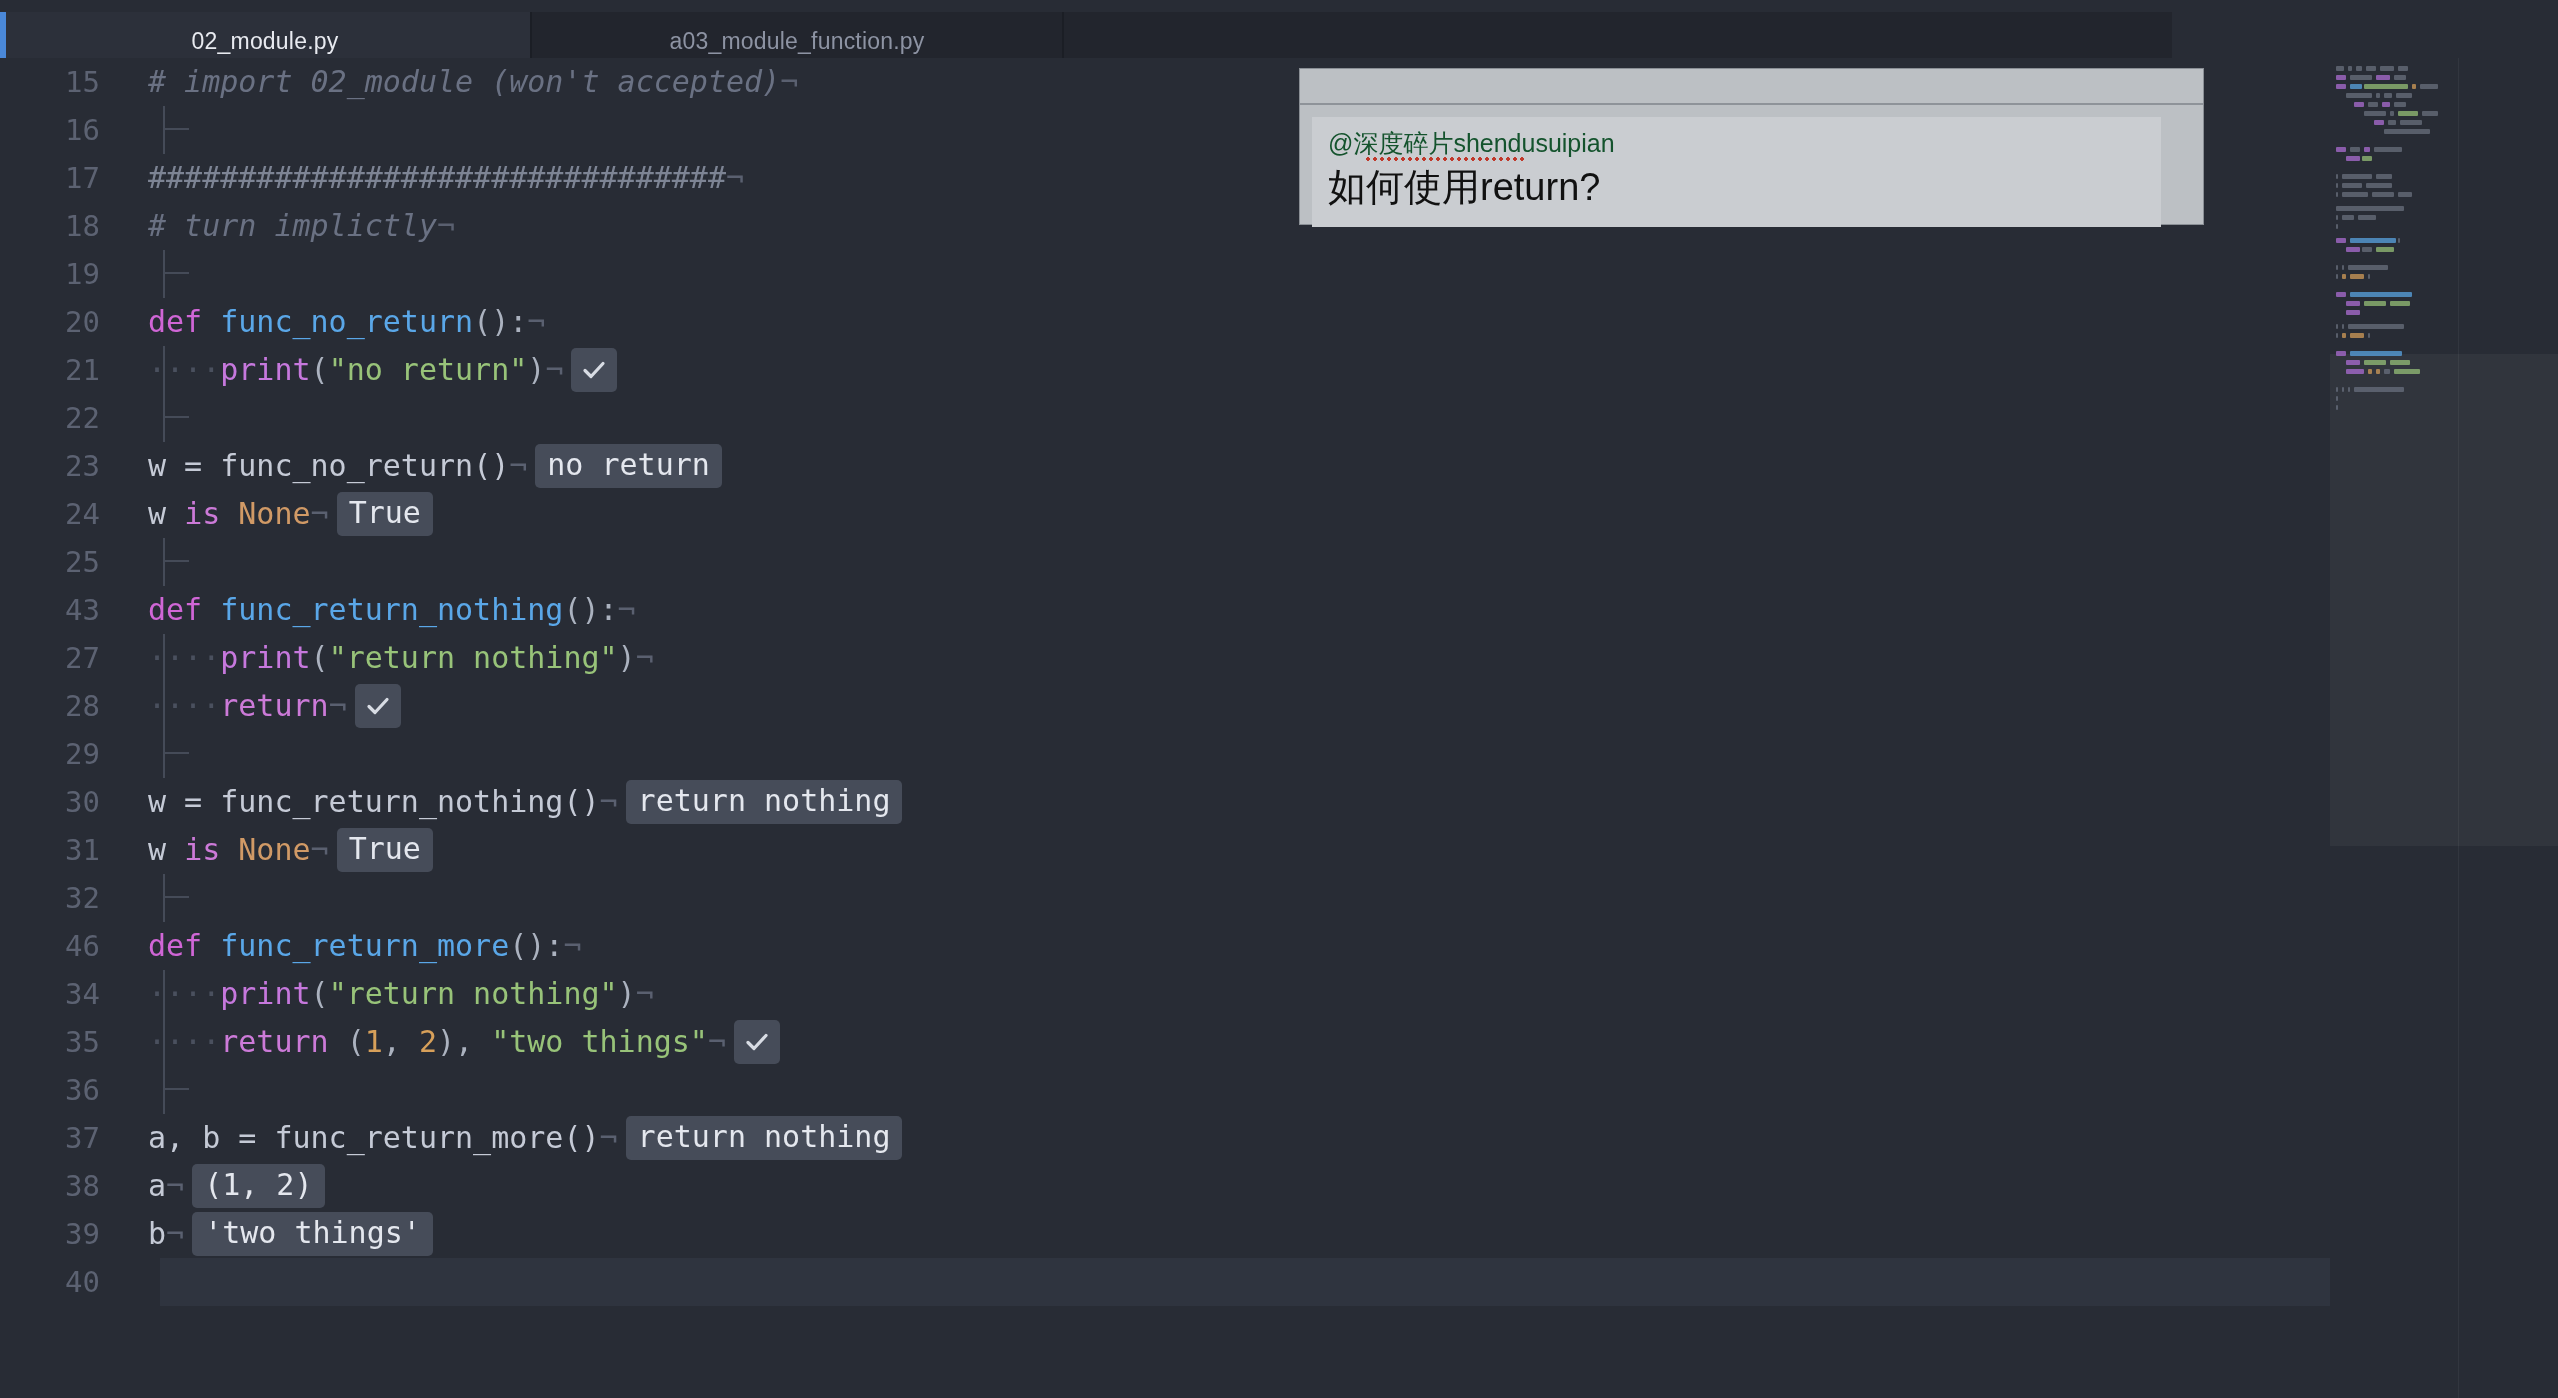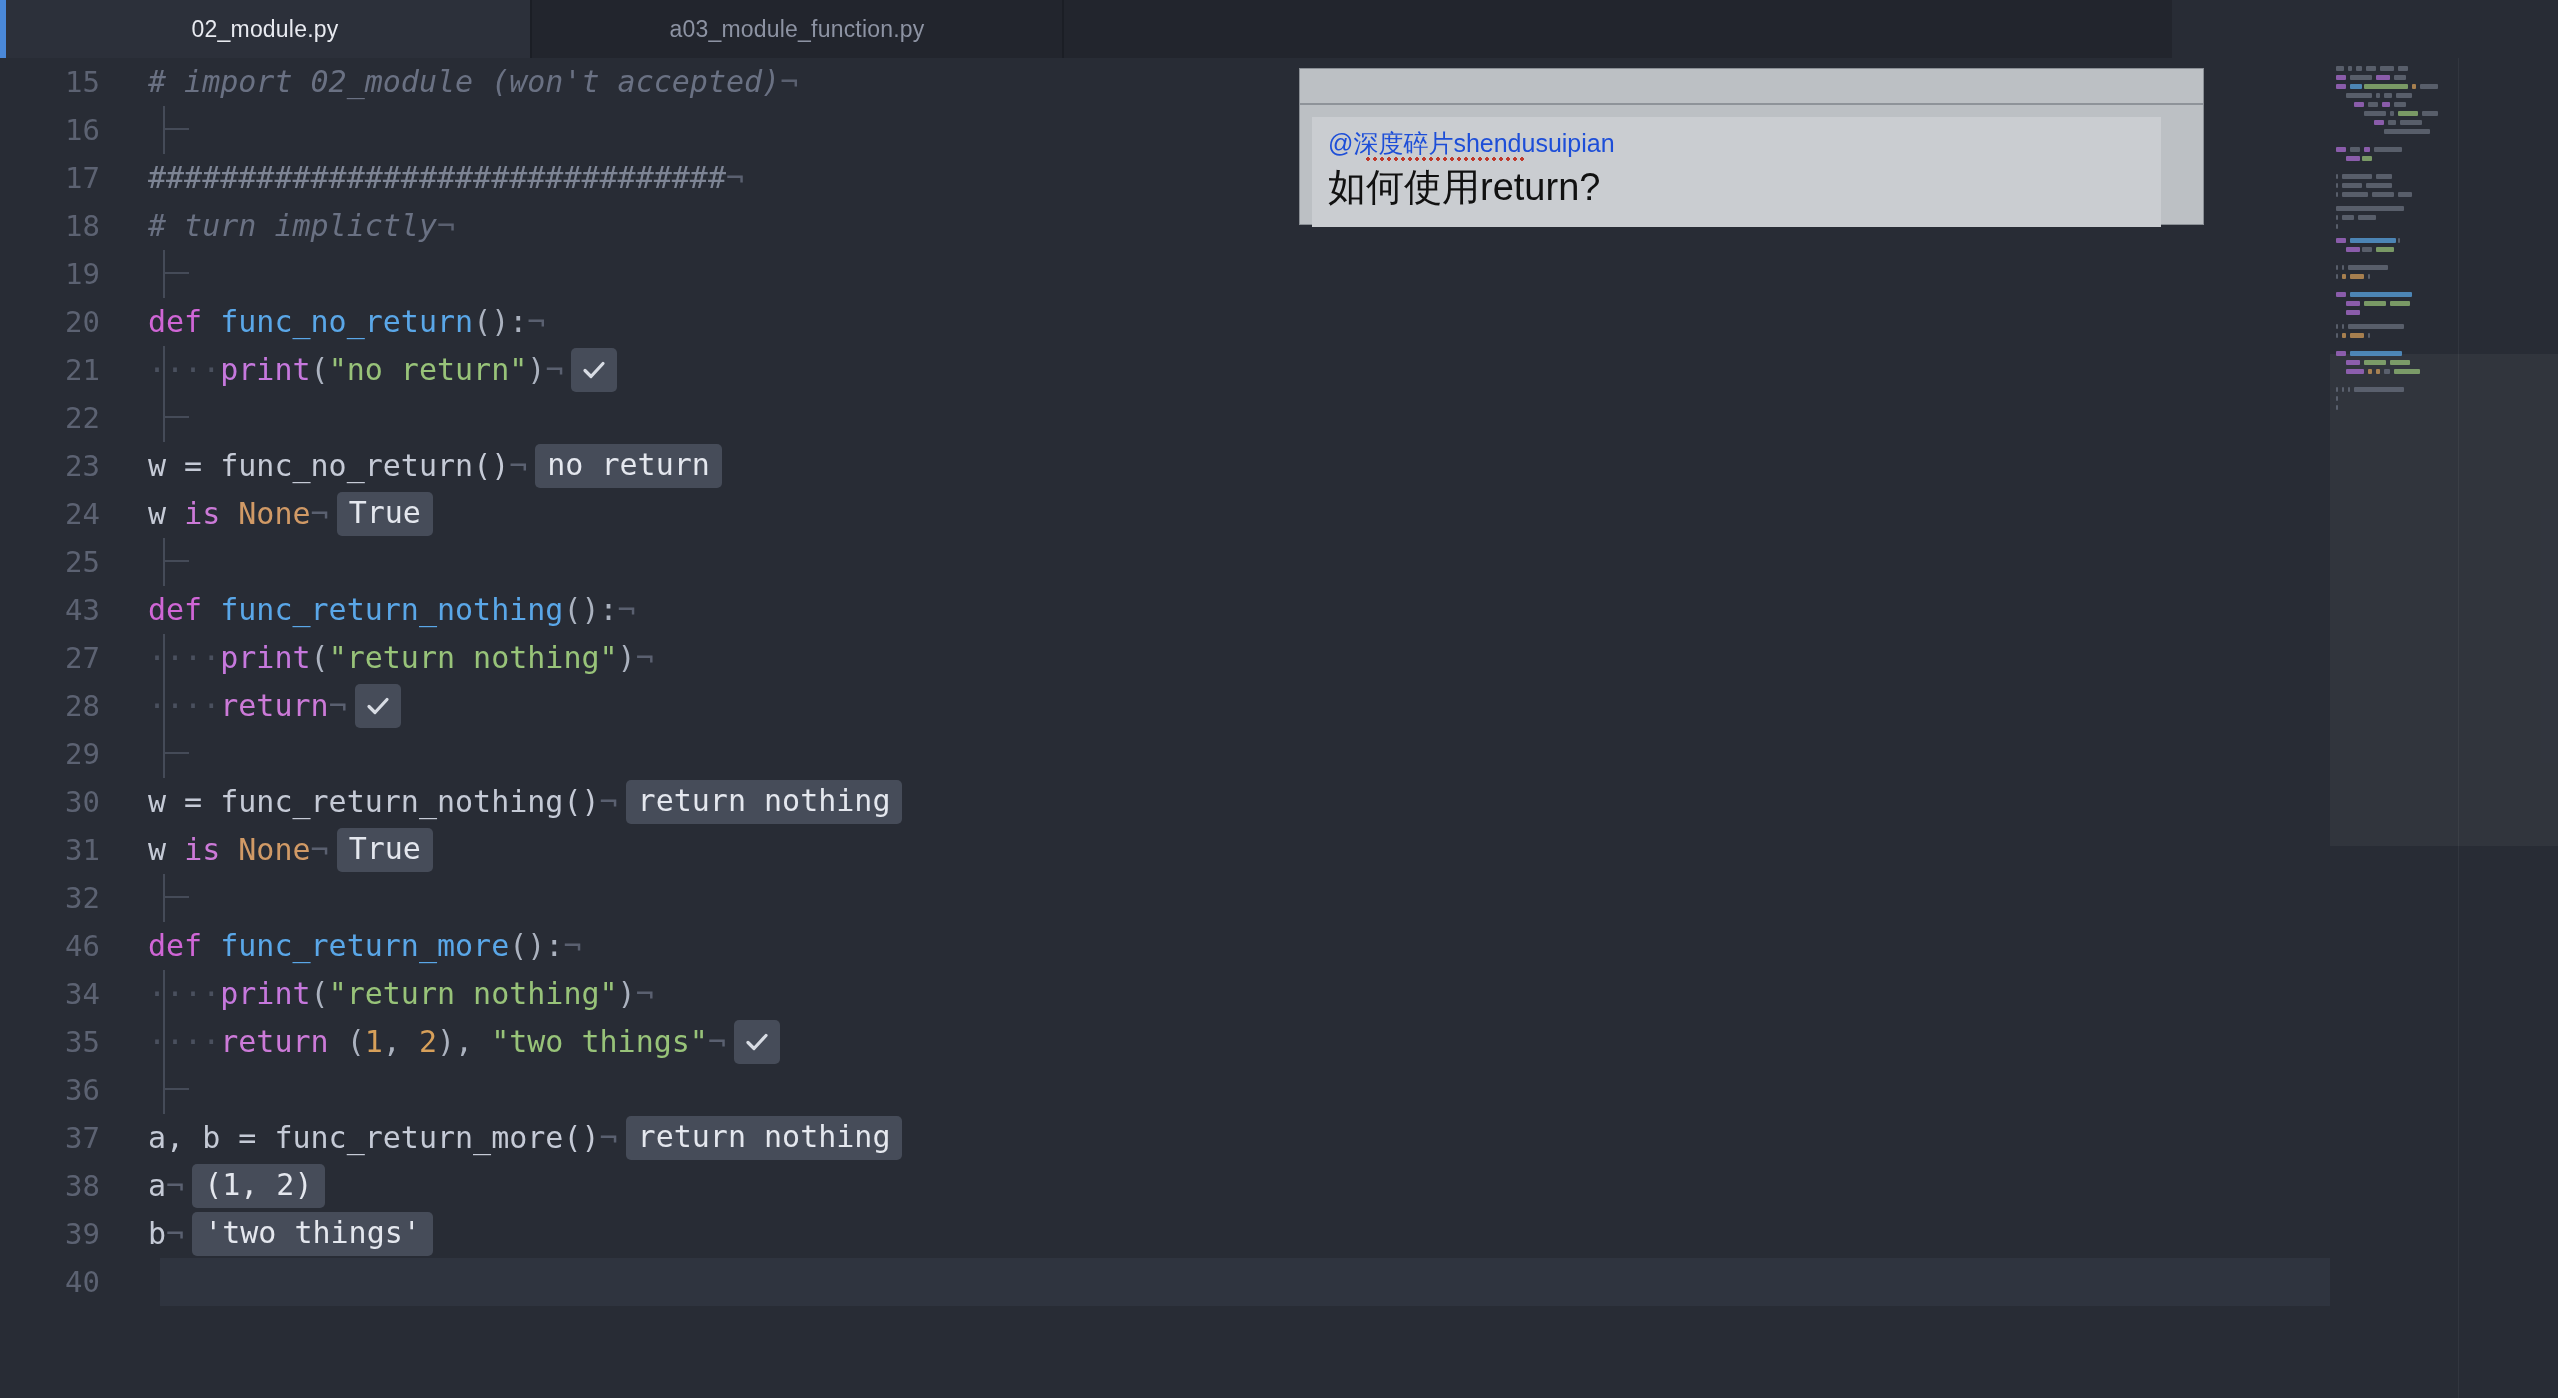--- a/index.html
+++ b/index.html
@@ -5,21 +5,21 @@
   * { box-sizing: border-box; margin: 0; padding: 0; }
   html, body {
     width: 2558px; height: 1398px;
     background: #282c35;
     font-family: "DejaVu Sans Mono", "Liberation Mono", monospace;
     overflow: hidden;
   }
 
   
   .tabbar {
-    position: absolute; top: 0; left: 0;
+    position: absolute; top: 12px; left: 0;
     width: 2172px; height: 58px;
     background: #22252d;
     display: flex;
     align-items: stretch;
   }
   .tab {
     display: flex; align-items: center; justify-content: center;
     height: 58px;
     font-family: "Liberation Sans", sans-serif;
     font-size: 23px;
@@ -177,21 +177,21 @@
     border-bottom: 2px solid #8e9399;
   }
   .overlay-inner {
     margin: 12px 42px 12px 12px;
     background: #cacdd1;
     padding: 10px 16px 16px 16px;
   }
   .ov-handle {
     font-family: "Liberation Sans", sans-serif;
     font-size: 25px;
-    color: #1d4ed8;
+    color: #14532d;
     position: relative;
     display: inline-block;
     line-height: 32px;
   }
   .ov-handle .squig {
     position: absolute;
     left: 38px; bottom: -2px;
     width: 158px; height: 4px;
     background-image:
       radial-gradient(circle at 2px 2px, #c0392b 1.6px, transparent 1.9px);

